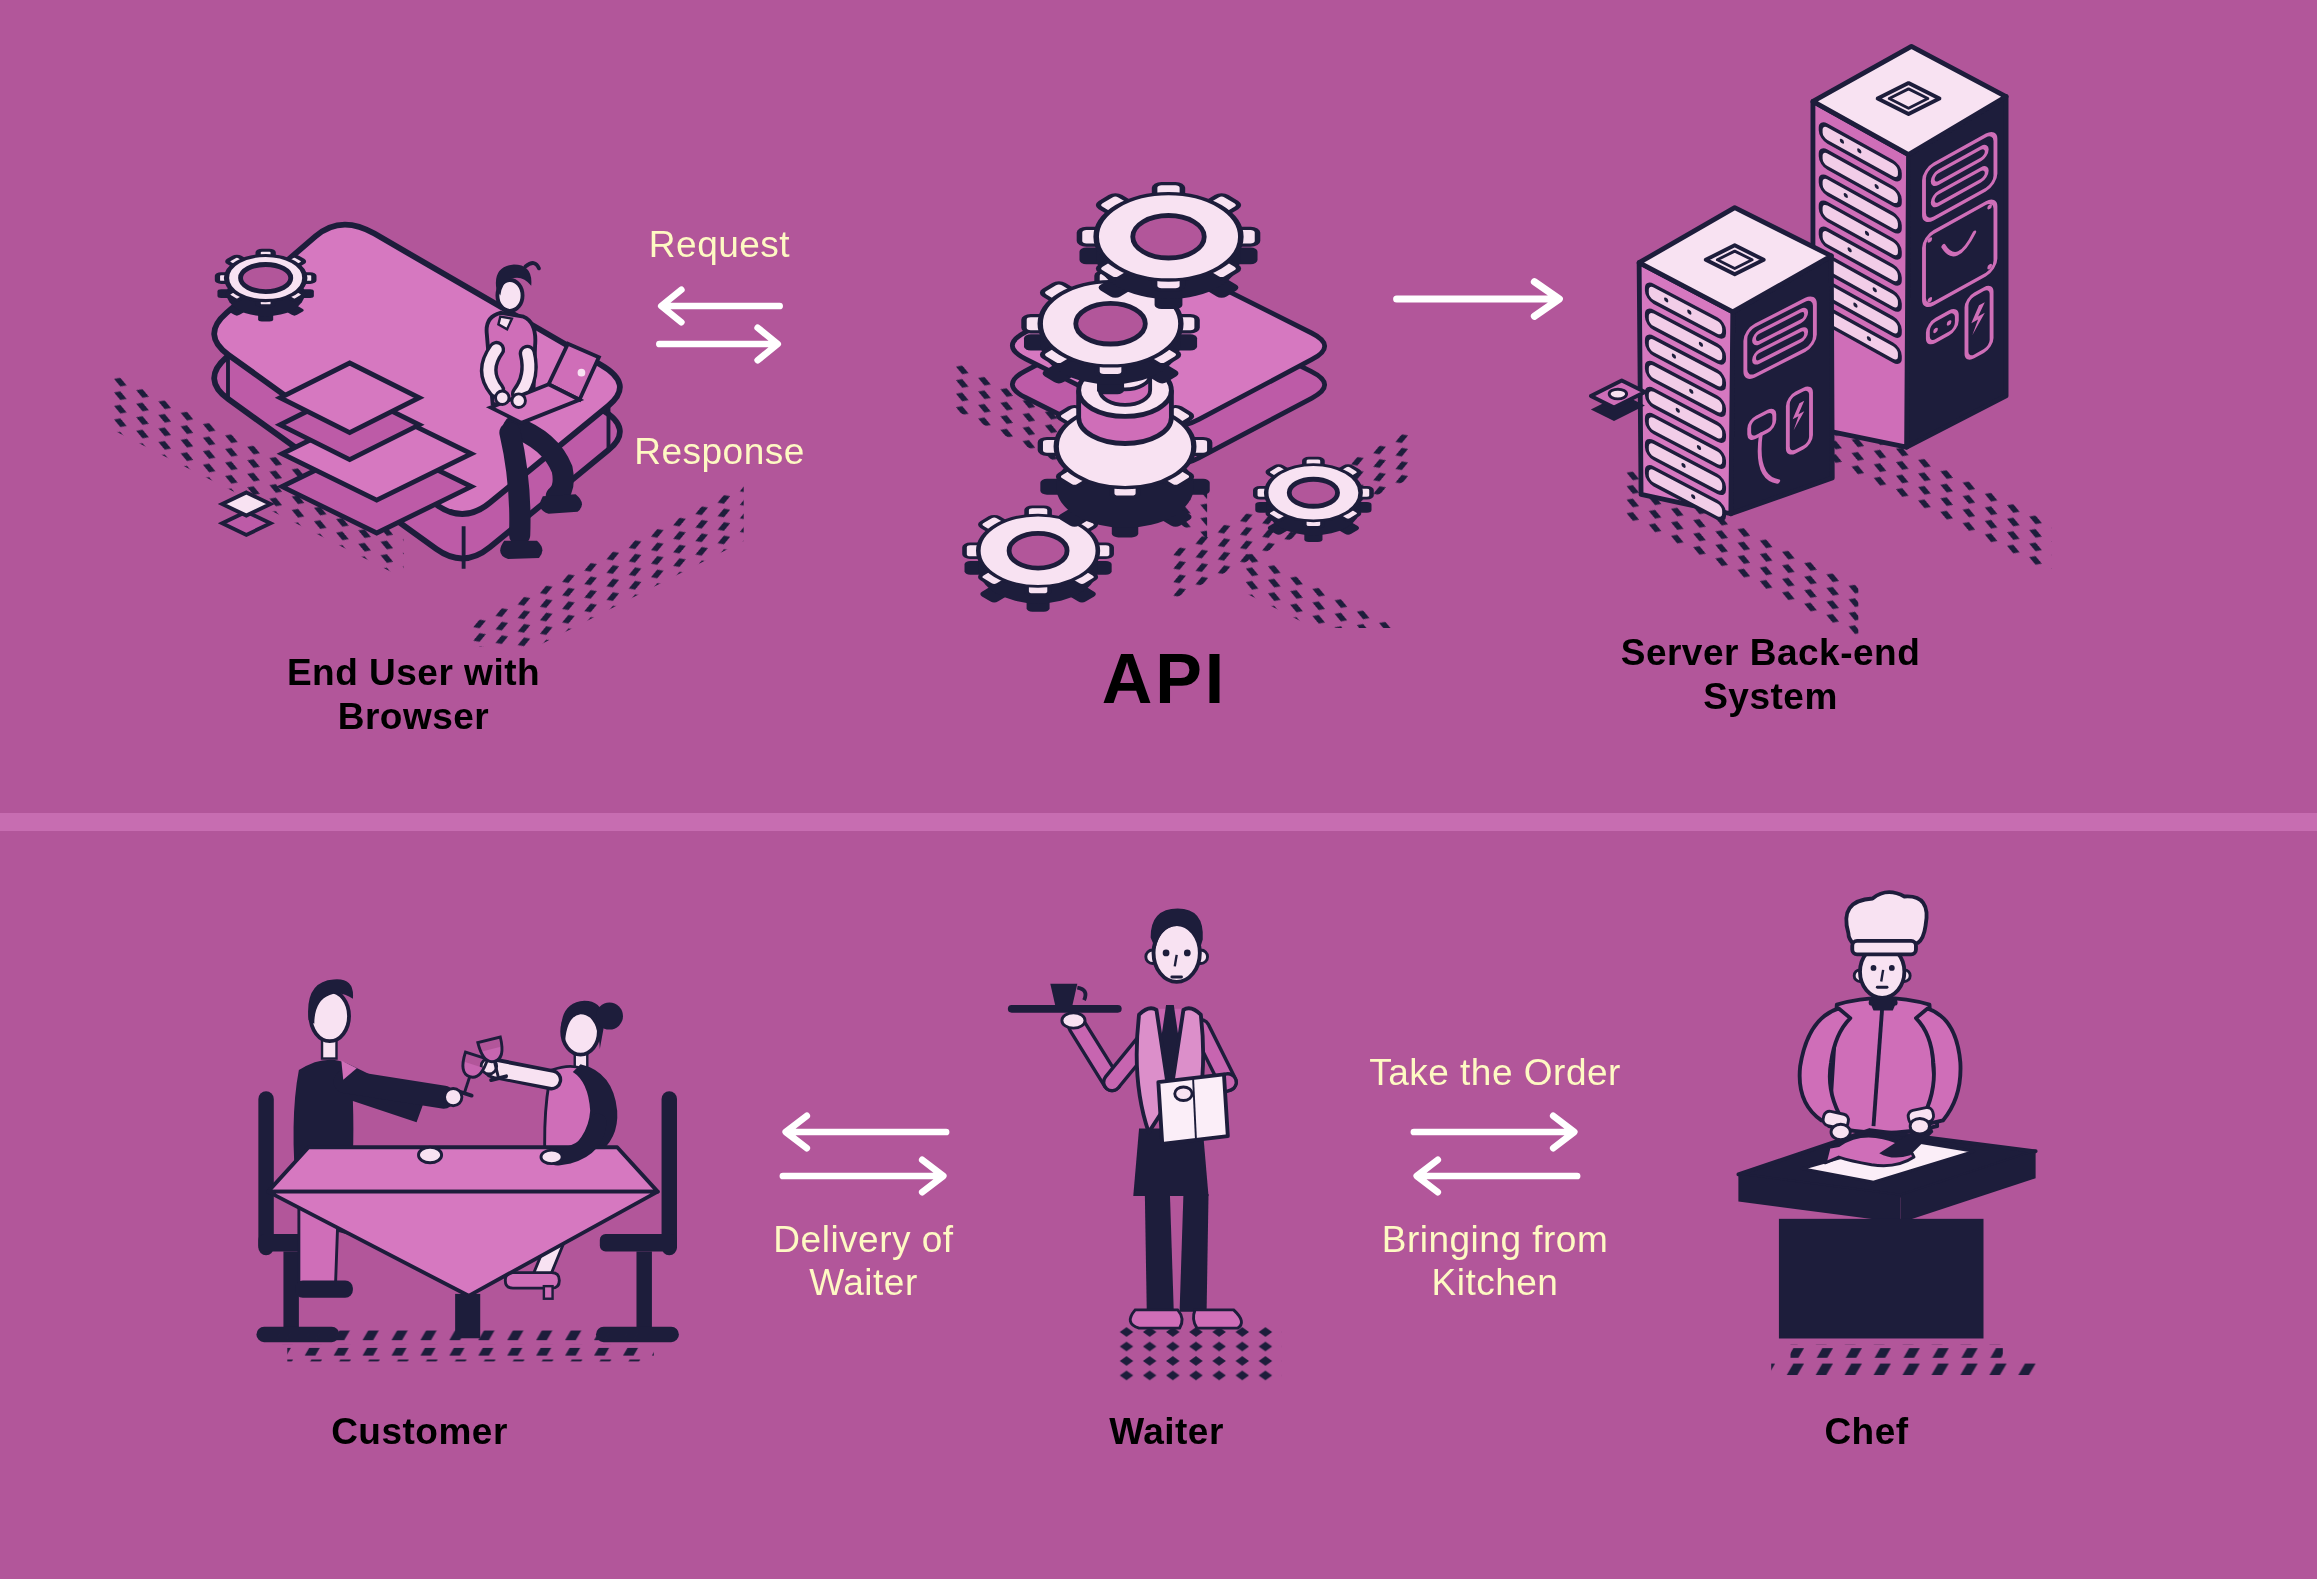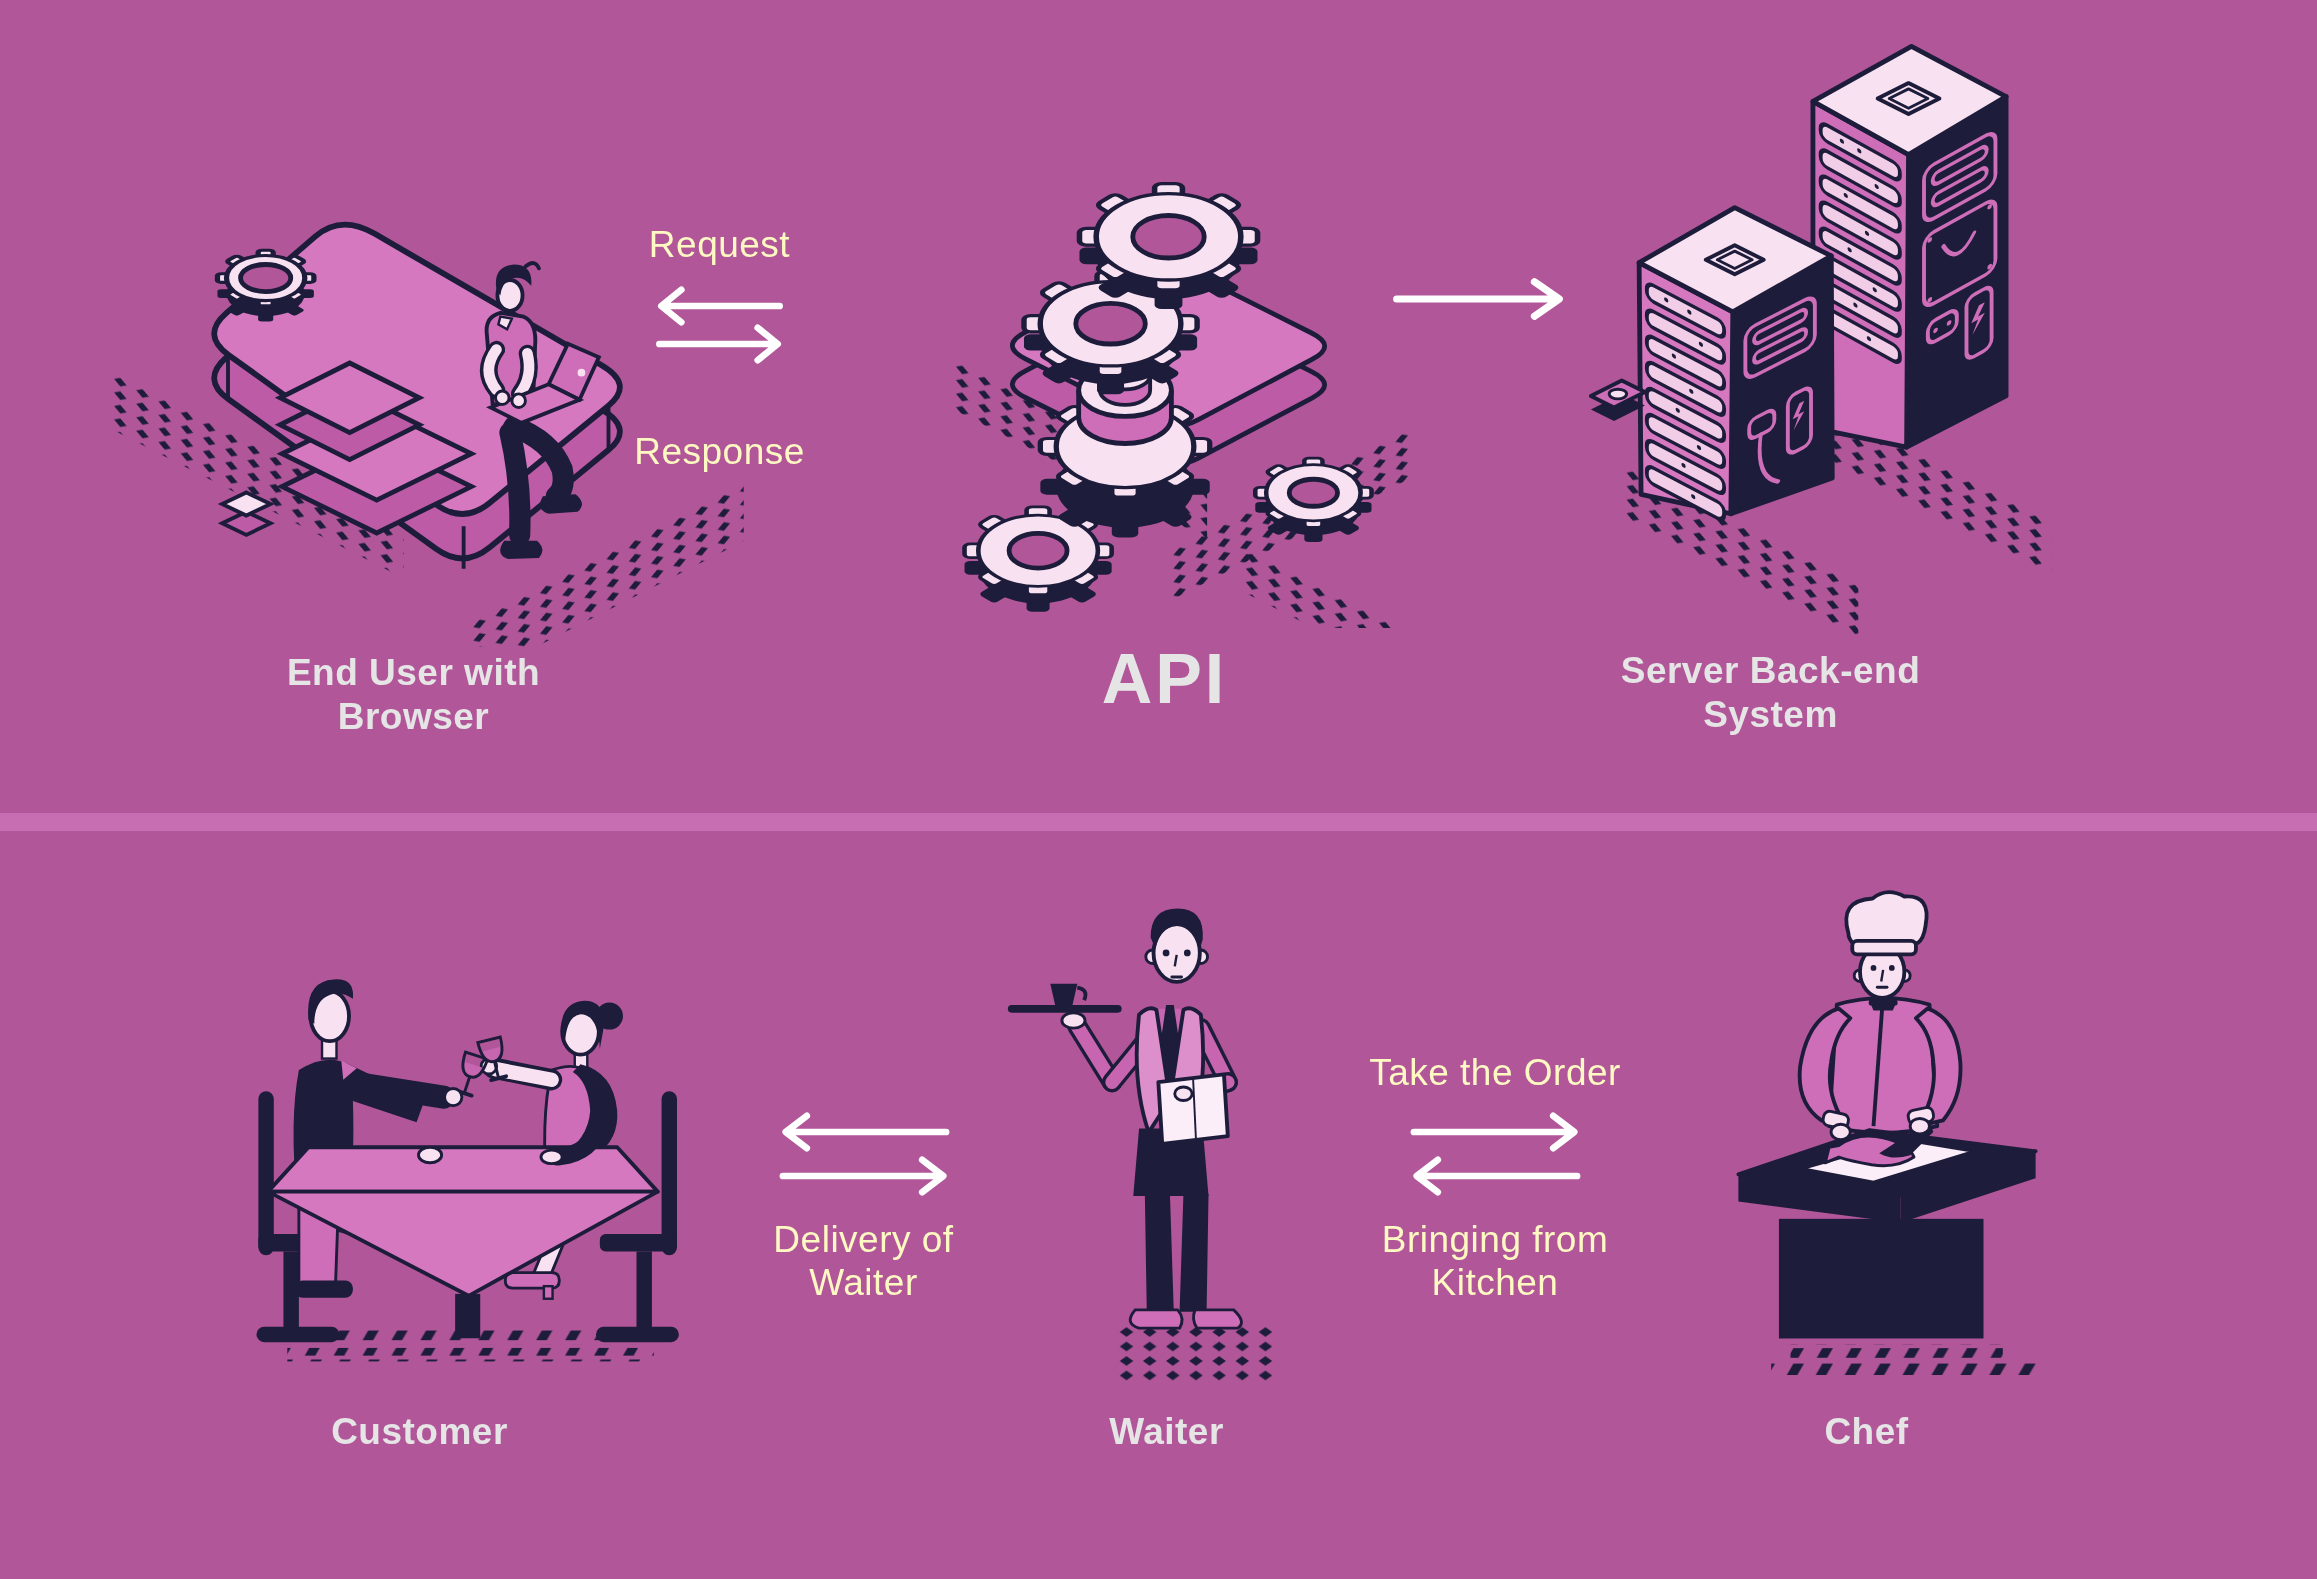--- a/index.html
+++ b/index.html
@@ -2,25 +2,25 @@
 <html><head>
 <meta charset="utf-8">
 <title>How an API Works — Restaurant Analogy Diagram</title>
 <style>
   html,body{margin:0;padding:0;background:#b2569a;}
   .canvas{position:relative;width:2317px;height:1580px;background:#b2569a;overflow:hidden;
           font-family:"Liberation Sans",sans-serif;}
   .divider{position:absolute;left:0;top:813px;width:2317px;height:18.3px;background:#c76db1;}
   .illus{position:absolute;}
   .illus svg{display:block;}
-  .cap{position:absolute;color:#e5e5e5;font:700 37px/44px "Liberation Sans",sans-serif;
+  .cap{position:absolute;color:#000000;font:700 37px/44px "Liberation Sans",sans-serif;
        text-align:center;letter-spacing:0.5px;}
   #lbl-enduser{left:259px;top:651px;width:309px;}
   #lbl-api{left:1010px;top:633px;width:309px;font-size:70px;line-height:93px;letter-spacing:2.9px;}
-  #lbl-server{left:1616px;top:649px;width:309px;}
+  #lbl-server{left:1616px;top:631px;width:309px;}
   #lbl-customer{left:265px;top:1410px;width:309px;}
   #lbl-waiter{left:1012px;top:1410px;width:309px;}
   #lbl-chef{left:1712px;top:1410px;width:309px;}
   .flow{position:absolute;}
   #flow-top{left:599px;top:222px;width:241px;height:232px;}
   #flow-bl{left:743px;top:980px;width:241px;height:333px;}
   #flow-br{left:1350px;top:980px;width:290px;height:333px;}
   .flow-label{position:absolute;left:0;width:100%;color:#fef9c3;
        font:400 37px/43px "Liberation Sans",sans-serif;text-align:center;letter-spacing:0.5px;
        display:flex;flex-direction:column;justify-content:flex-end;}

